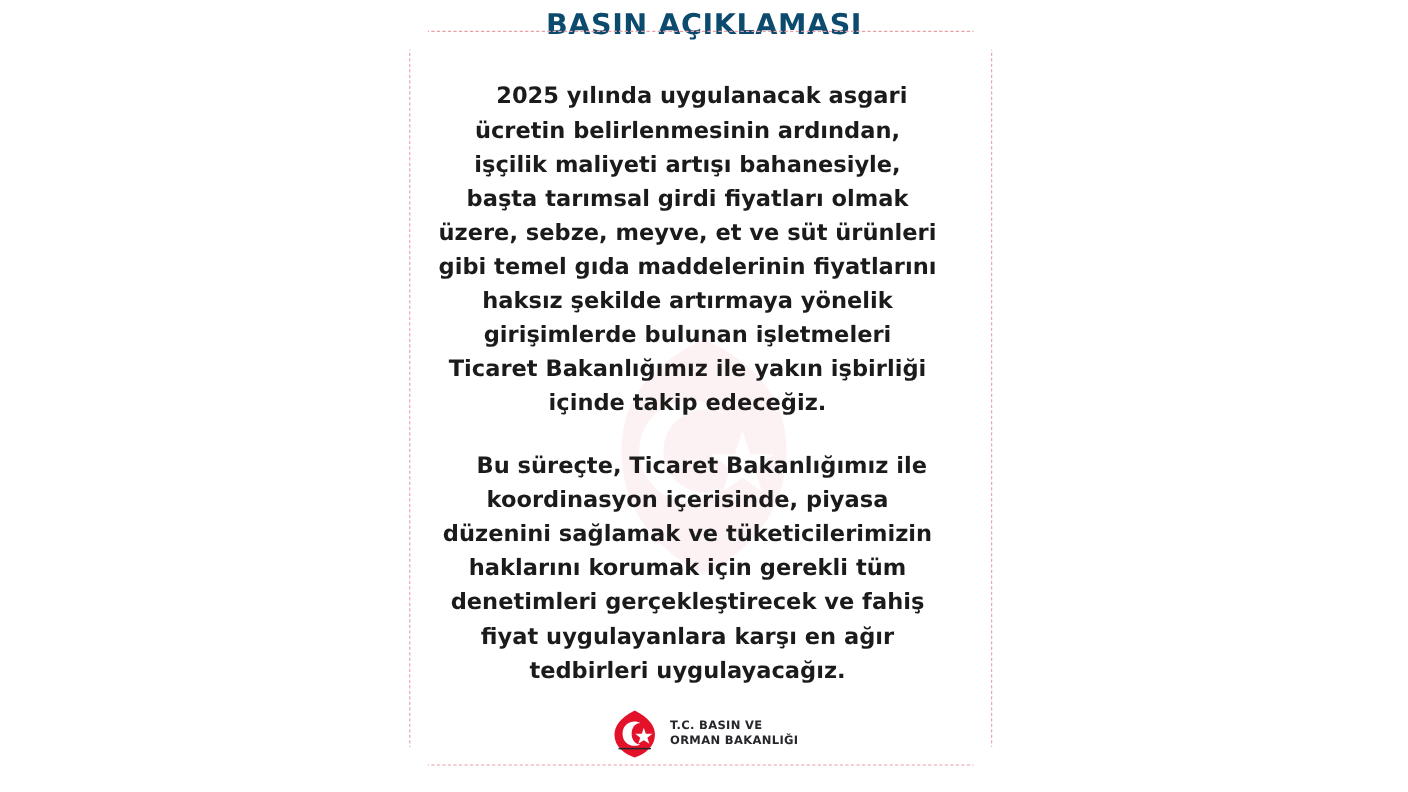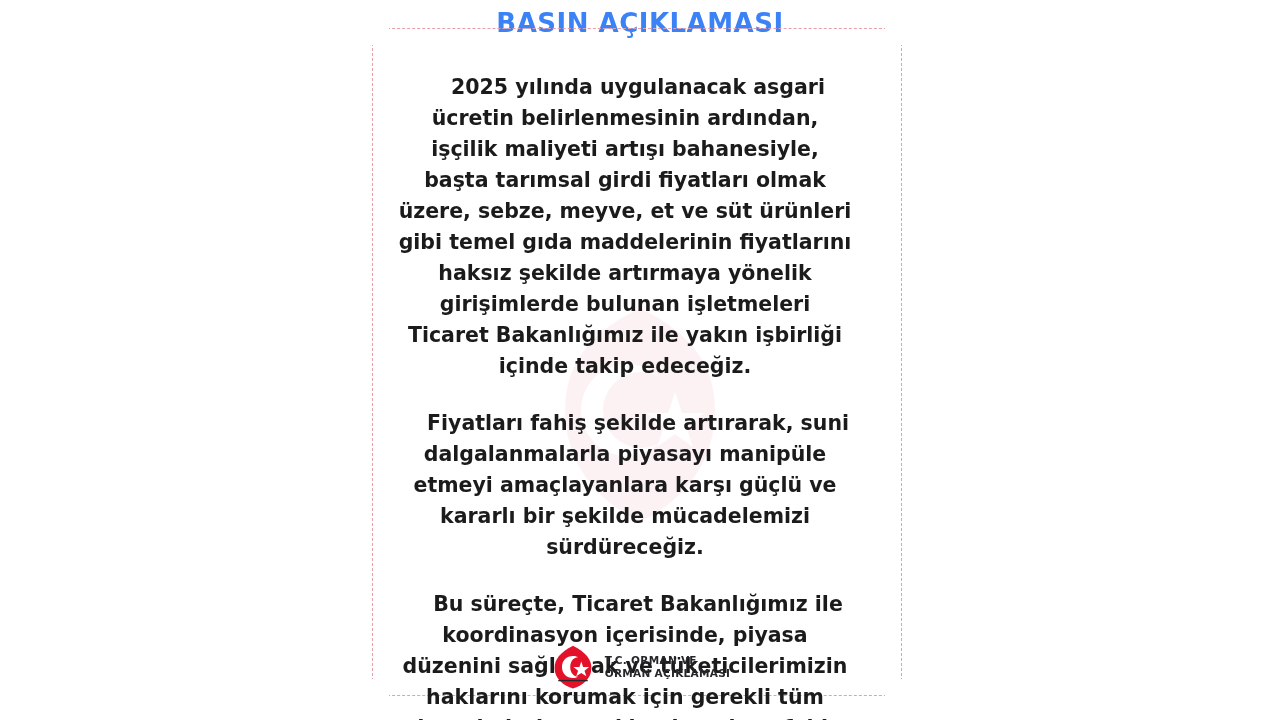--- a/index.html
+++ b/index.html
@@ -30,21 +30,21 @@
     height: 720px;
     background: #ffffff;
   }
 
   .title {
     position: absolute;
     top: 8px;
     left: 0;
     width: 560px;
     text-align: center;
-    color: #3b82f6;
+    color: #0c4a6e;
     font-weight: bold;
     font-size: 26px;
     letter-spacing: 0.5px;
     font-family: "DejaVu Sans", "Liberation Sans", sans-serif;
   }
 
   .frame {
     position: absolute;
     top: 28px;
     left: 12px;
@@ -148,31 +148,30 @@
 
     <svg class="watermark" viewBox="0 0 210 230">
       <path d="M105 8 C60 30 30 60 30 110 C30 170 70 205 105 222 C140 205 180 170 180 110 C180 60 150 30 105 8 Z" fill="#e3122a"></path>
       <circle cx="92" cy="110" r="46" fill="#ffffff"></circle>
       <circle cx="106" cy="110" r="38" fill="#e3122a"></circle>
       <path d="M140 92 l7 21 22 0 -18 13 7 21 -18 -13 -18 13 7 -21 -18 -13 22 0 z" fill="#ffffff"></path>
     </svg>
 
     <div class="body-text">
       <p class="para">2025 yılında uygulanacak asgari ücretin belirlenmesinin ardından, işçilik maliyeti artışı bahanesiyle, başta tarımsal girdi fiyatları olmak üzere, sebze, meyve, et ve süt ürünleri gibi temel gıda maddelerinin fiyatlarını haksız şekilde artırmaya yönelik girişimlerde bulunan işletmeleri Ticaret Bakanlığımız ile yakın işbirliği içinde takip edeceğiz.</p>
-      <p class="para">Fiyatları fahiş şekilde artırarak, suni dalgalanmalarla piyasayı manipüle etmeyi amaçlayanlara karşı güçlü ve kararlı bir şekilde mücadelemizi sürdüreceğiz.</p>
       <p class="para">Bu süreçte, Ticaret Bakanlığımız ile koordinasyon içerisinde, piyasa düzenini sağlamak ve tüketicilerimizin haklarını korumak için gerekli tüm denetimleri gerçekleştirecek ve fahiş fiyat uygulayanlara karşı en ağır tedbirleri uygulayacağız.</p>
     </div>
 
     <div class="footer">
       <svg class="footer-logo" viewBox="0 0 100 100">
         <path d="M50 4 C22 18 10 34 10 52 C10 76 30 90 50 97 C70 90 90 76 90 52 C90 34 78 18 50 4 Z" fill="#e3122a"></path>
         <path d="M50 26 C36 26 26 36 26 50 C26 64 36 74 50 74 C54 74 58 73 61 71 C52 71 44 63 44 50 C44 37 52 29 61 29 C58 27 54 26 50 26 Z" fill="#ffffff"></path>
         <path d="M68 38 l4 12 13 0 -10 8 4 12 -11 -7 -11 7 4 -12 -10 -8 13 0 z" fill="#ffffff"></path>
         <rect x="18" y="78" width="64" height="3" fill="#26262b"></rect>
       </svg>
       <div class="footer-text">
-        <span class="l1">T.C. ORMAN VE</span>
-        <span class="l2">ORMAN AÇIKLAMASI</span>
+        <span class="l1">T.C. BASIN VE</span>
+        <span class="l2">ORMAN BAKANLIĞI</span>
       </div>
     </div>
 
   </div>
 </div>
 
 </body></html>

